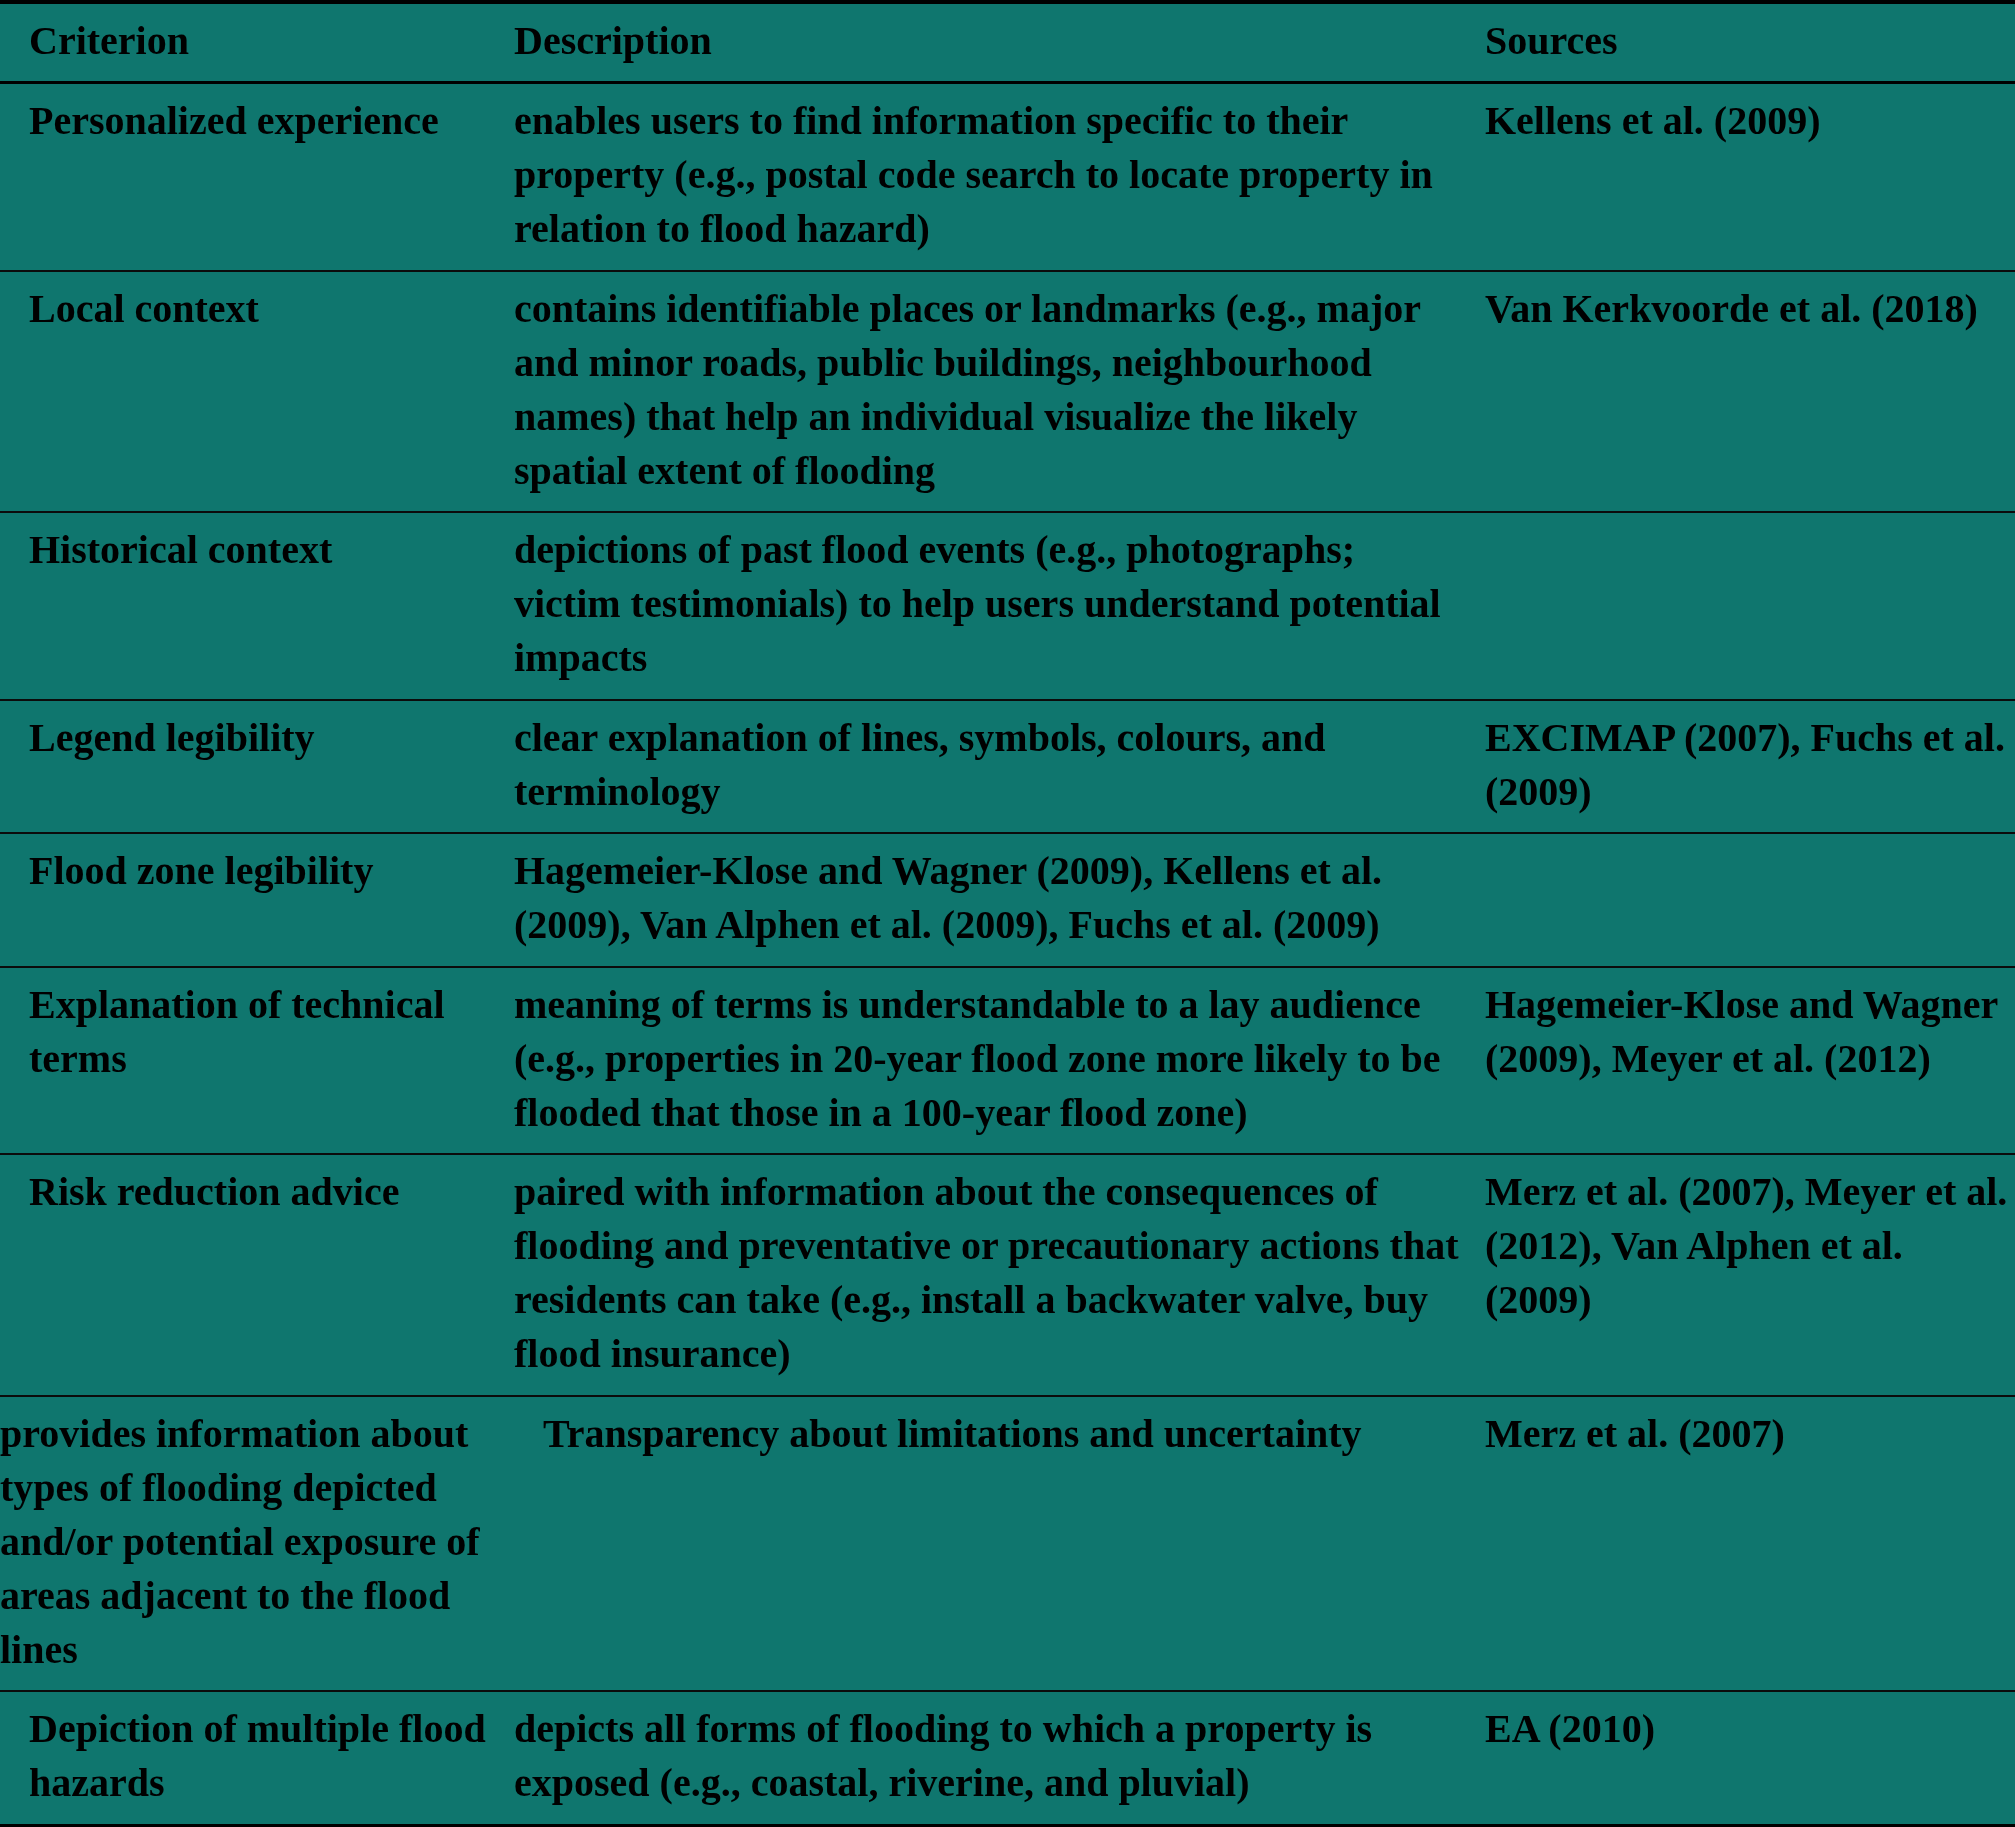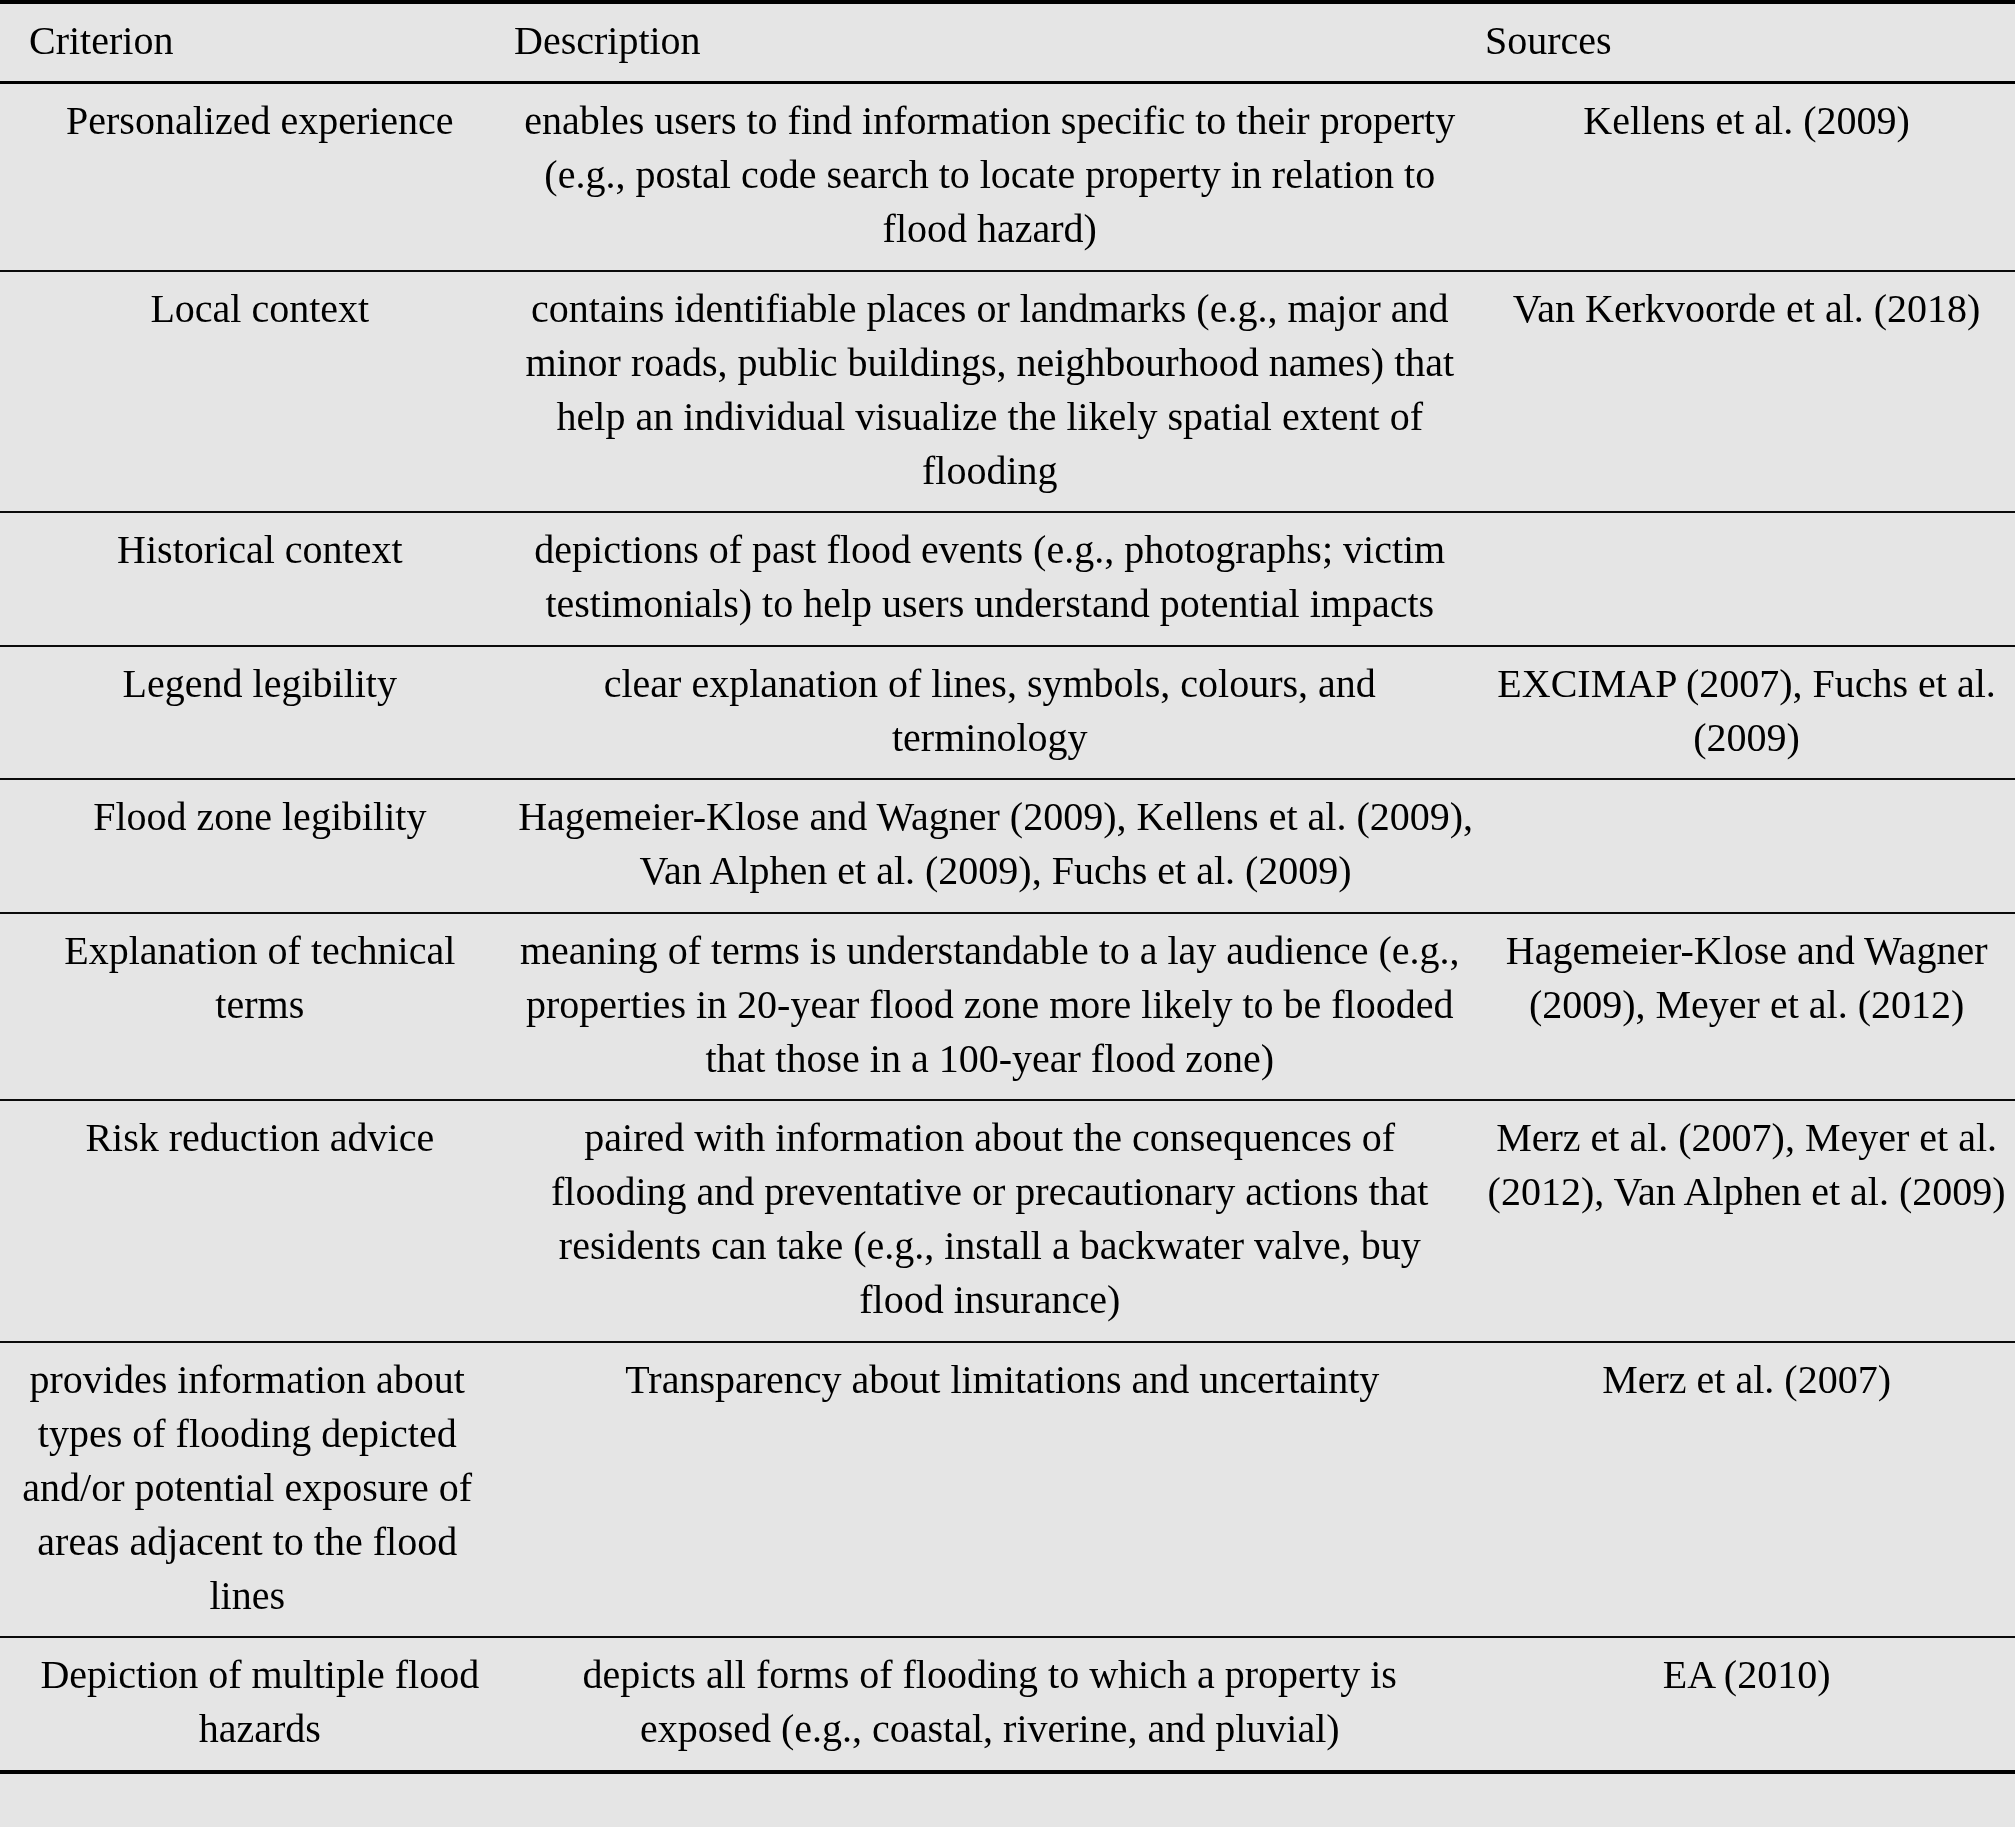--- a/index.html
+++ b/index.html
@@ -3,44 +3,44 @@
 <meta charset="utf-8">
 <style>
   html, body {
     margin: 0;
     padding: 0;
     background: #ffffff;
   }
   .page {
     width: 2016px;
     height: 1828px;
-    background: #e5e5e5;
+    background: #0f766e;
     font-family: "Liberation Serif", "DejaVu Serif", serif;
     color: #000000;
     box-sizing: border-box;
     overflow: hidden;
+    font-weight: bold;
   }
   .crit-table {
     width: 2016px;
     box-sizing: border-box;
     border-top: 4.9px solid #000000;
     border-bottom: 4.9px solid #000000;
     font-size: 40px;
     line-height: 54px;
   }
   .tr {
     display: grid;
     grid-template-columns: 514px 971px 531px;
   }
   .tr.header-row {
     border-top: none;
   }
   .tr.data-row {
     border-top: 2px solid #0b0b0b;
-    text-align: center;
   }
   .tr.data-row.first {
     border-top: 3.9px solid #000000;
   }
   .td {
     padding: 9.8px 0 13.7px 0;
     box-sizing: border-box;
   }
   .c1 {
     padding-left: 29px;

